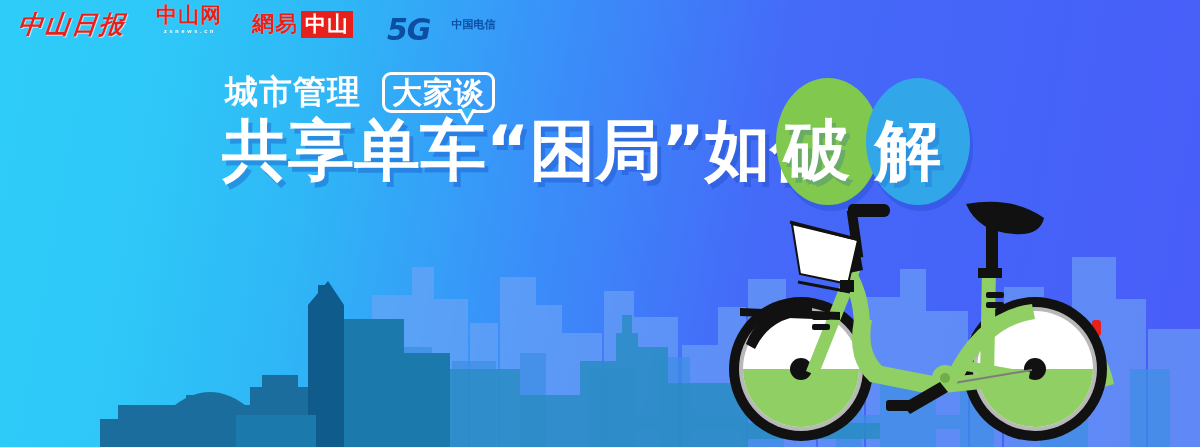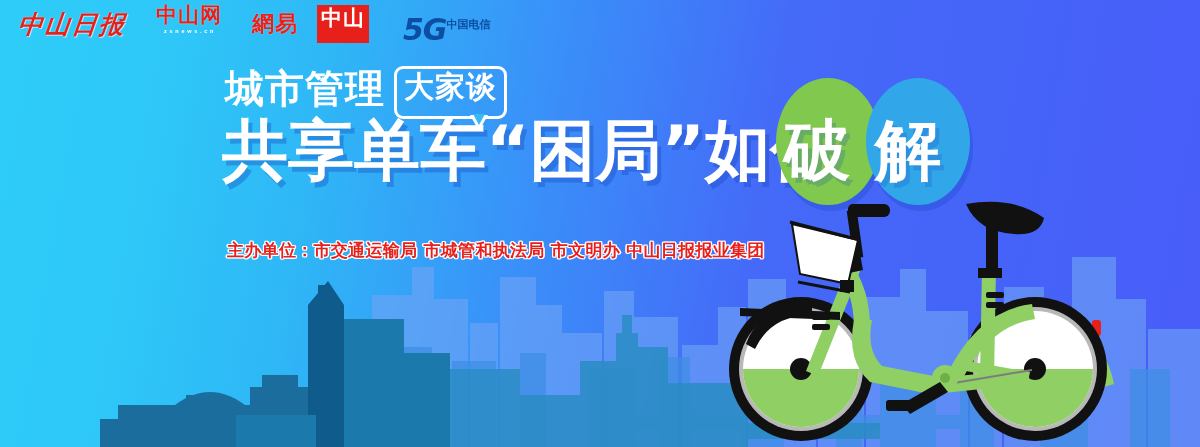--- a/index.html
+++ b/index.html
@@ -41,56 +41,56 @@
   .lg2wrap{margin-left:30px;display:flex;flex-direction:column;align-items:center;line-height:1;}
   .lg2{
     font-family:"DejaVu Sans","Liberation Sans",sans-serif;
     font-weight:bold;font-size:21px;color:#e8201c;letter-spacing:1px;
     text-shadow:0 0 1px rgba(255,255,255,.9);
   }
   .lg2sub{
     font-size:5.5px;color:#ffffff;letter-spacing:.6px;margin-top:3px;
     white-space:nowrap;font-weight:bold;
   }
-  .lg3wrap{margin-left:30px;display:flex;align-items:center;gap:16px;}
+  .lg3wrap{margin-left:30px;display:flex;align-items:center;}
   .lg3a{
     font-family:"DejaVu Serif","Liberation Serif",serif;
     font-weight:bold;font-size:22px;color:#e8201c;letter-spacing:1px;
     text-shadow:0 0 1px rgba(255,255,255,.85);
   }
   .lg3b{
     margin-left:3px;background:#e8201c;color:#fff;font-weight:bold;
-    font-size:21px;line-height:22px;padding:2px 4px 14px 4px;letter-spacing:1px;
+    font-size:21px;line-height:22px;padding:2px 4px 3px 4px;letter-spacing:1px;
     font-family:"DejaVu Sans","Liberation Sans",sans-serif;
   }
   .lg4wrap{margin-left:34px;display:flex;align-items:center;}
   .lg4g{
     font-family:"DejaVu Sans","Liberation Sans",sans-serif;
     font-weight:bold;font-size:30px;line-height:30px;
     color:#0b4ea2;letter-spacing:-1px;font-style:italic;margin-top:12px;
   }
   .lg4t{
-    margin-left:0;font-size:11px;font-weight:bold;color:#0b4ea2;
+    margin-left:21px;font-size:11px;font-weight:bold;color:#0b4ea2;
     letter-spacing:0px;white-space:nowrap;
   }
 
   
   .kicker{
     position:absolute;left:225px;top:72px;
     display:flex;align-items:center;height:40px;
   }
   .kicker-main{
-    font-family:Liberation Mono, monospace;
-    font-weight:bold;font-size:39px;color:#ffffff;letter-spacing:1px;
+    font-family:Liberation Serif, serif;
+    font-weight:bold;font-size:33px;color:#ffffff;letter-spacing:1px;
     line-height:36px;
   }
   .bubble{
-    position:relative;margin-left:9px;
+    position:relative;margin-left:21px;
     border:3px solid #ffffff;border-radius:9px;
-    padding:2px 7px 13px 7px;
+    padding:2px 7px 1px 7px;
   }
   .bubble-txt{
     font-family:"DejaVu Sans","Liberation Sans",sans-serif;
     font-weight:bold;font-size:30px;color:#ffffff;letter-spacing:1px;
     line-height:32px;
   }
   .bubble:after{
     content:"";position:absolute;right:16px;bottom:-15px;
     width:0;height:0;
     border-left:9px solid transparent;
@@ -266,21 +266,20 @@
   </div>
 
   <div class="title">共享单车“困局”如何</div>
 
   <div class="ell ell-green"></div>
   <div class="ell ell-blue"></div>
   <div class="ell-char a">破</div>
   <div class="ell-char b">解</div>
 
   <div class="orgs">
-    <div class="orgline">主办单位：市交通运输局 市城管和执法局 市文明办 中山日报报业集团</div>
   </div>
 
   <svg class="bike" viewBox="0 0 500 251" preserveAspectRatio="none">
 
     <path d="M352 128 q52 8 62 60 l-10 3 q-8 -46 -54 -54 z" fill="#8fcf63"></path>
     <rect x="392" y="124" width="9" height="16" rx="3" fill="#e8201c"></rect>
 
     <g>
       <circle cx="101" cy="173" r="72" fill="#111111"></circle>
       <circle cx="101" cy="173" r="62" fill="#b8b8b8"></circle>

